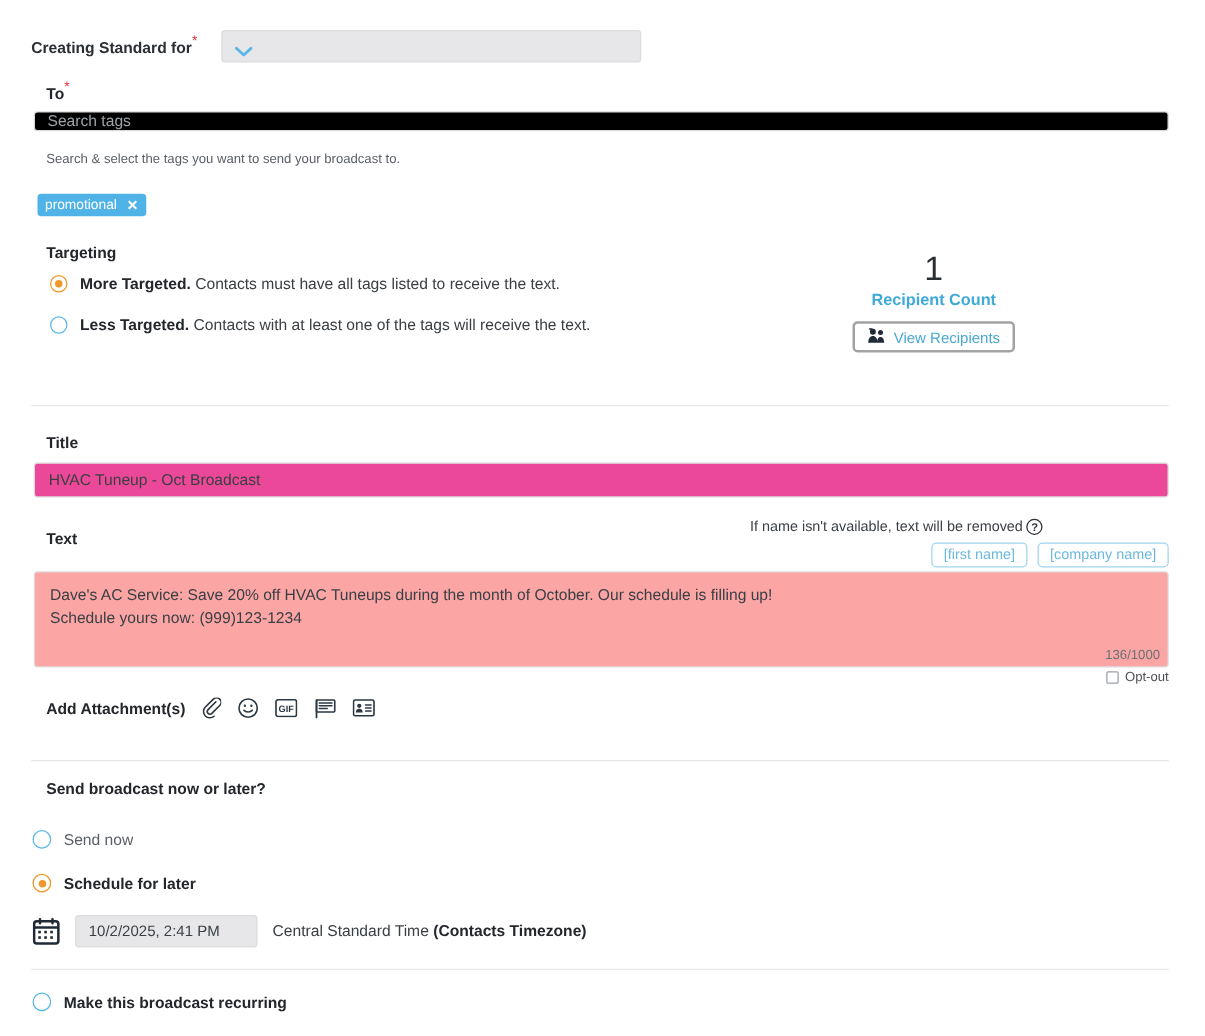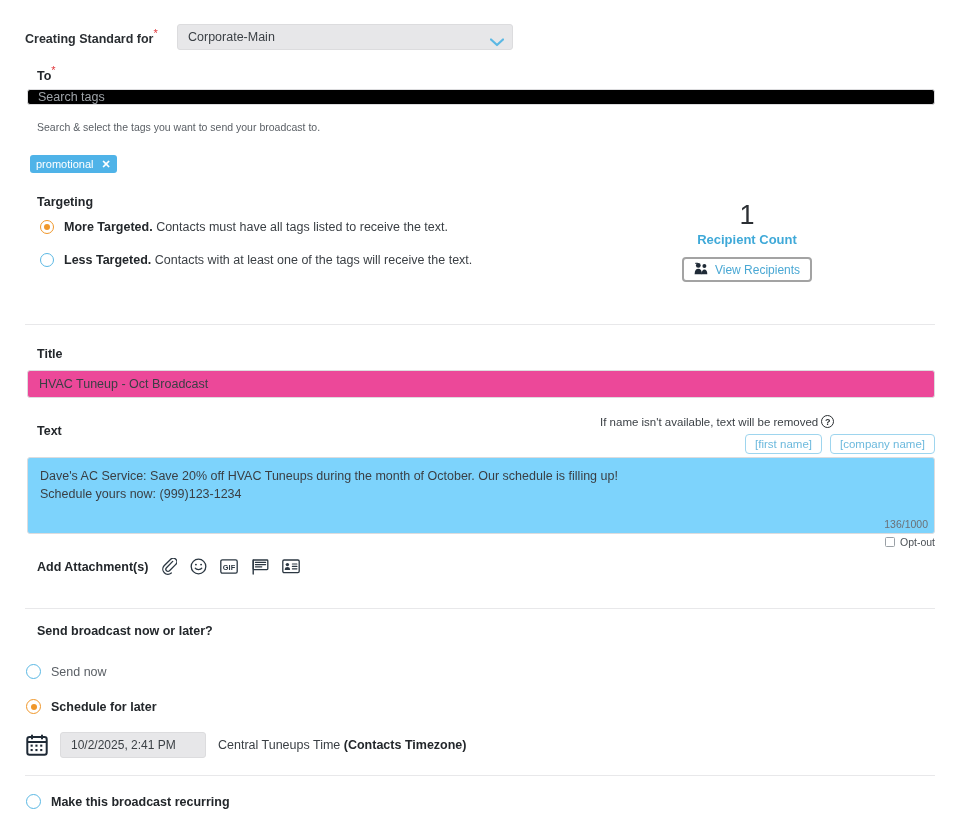--- a/index.html
+++ b/index.html
@@ -110,21 +110,21 @@
     display: flex; justify-content: flex-end; gap: 8px;
   }
   .merge-btn {
     border: 1px solid #9ed5ee; border-radius: 4px; background: #fff;
     color: #6cb9dd; font-size: 11.5px; padding: 3px 9px; cursor: pointer;
     line-height: 12px;
   }
   #text-area {
     position: absolute; top: 457px; left: 27px;
     width: 908px; height: 77px;
-    background: #7dd3fc; border: 1px solid #dcdcde; border-radius: 3px;
+    background: #fca5a5; border: 1px solid #dcdcde; border-radius: 3px;
     padding: 9px 12px; font-size: 12.5px; color: #3a3f44; line-height: 18px;
   }
   #char-count {
     position: absolute; top: 518px; left: 800px; width: 128px;
     text-align: right; font-size: 10.5px; color: #6b7076;
   }
   #optout-row {
     position: absolute; top: 536px; left: 800px; width: 135px;
     display: flex; align-items: center; justify-content: flex-end; gap: 5px;
     font-size: 10.5px; color: #4b5056;
@@ -170,21 +170,20 @@
 </style>
 </head>
 <body>
 
 <div class="page">
 
   <div class="abs" id="row-broadcast-for">
     <span class="lbl">Creating Standard for</span><span class="req">*</span>
   </div>
   <div class="select-box">
-    <span class="val">Corporate-Main</span>
     <span class="chev">
       <svg width="14" height="9" viewBox="0 0 14 9">
           <path d="M1 1.5 L7 7 L13 1.5" stroke="#5bb8e4" stroke-width="2.2" fill="none" stroke-linecap="round" stroke-linejoin="round"></path>
         </svg>
     </span>
   </div>
 
   <div class="abs" id="to-label">
     <span class="lbl-bold">To</span><span class="req">*</span>
   </div>
@@ -322,21 +321,21 @@
           <rect x="14.2" y="10.6" width="2.1" height="2.1"></rect>
           <rect x="4.6" y="15.0" width="2.1" height="2.1"></rect>
           <rect x="9.4" y="15.0" width="2.1" height="2.1"></rect>
           <rect x="14.2" y="15.0" width="2.1" height="2.1"></rect>
         </g>
       </svg>
     </span>
     <span id="date-field">
       <span>10/2/2025, 2:41 PM</span>
     </span>
-    <span id="tz-text"><span>Central Tuneups Time </span><b>(Contacts Timezone)</b></span>
+    <span id="tz-text"><span>Central Standard Time </span><b>(Contacts Timezone)</b></span>
   </div>
 
   <div class="divider" style="top:775px;"></div>
 
   <div class="radio-row" id="recurring">
     <span class="radio"></span>
     <span class="txt">Make this broadcast recurring</span>
   </div>
 
 </div>

